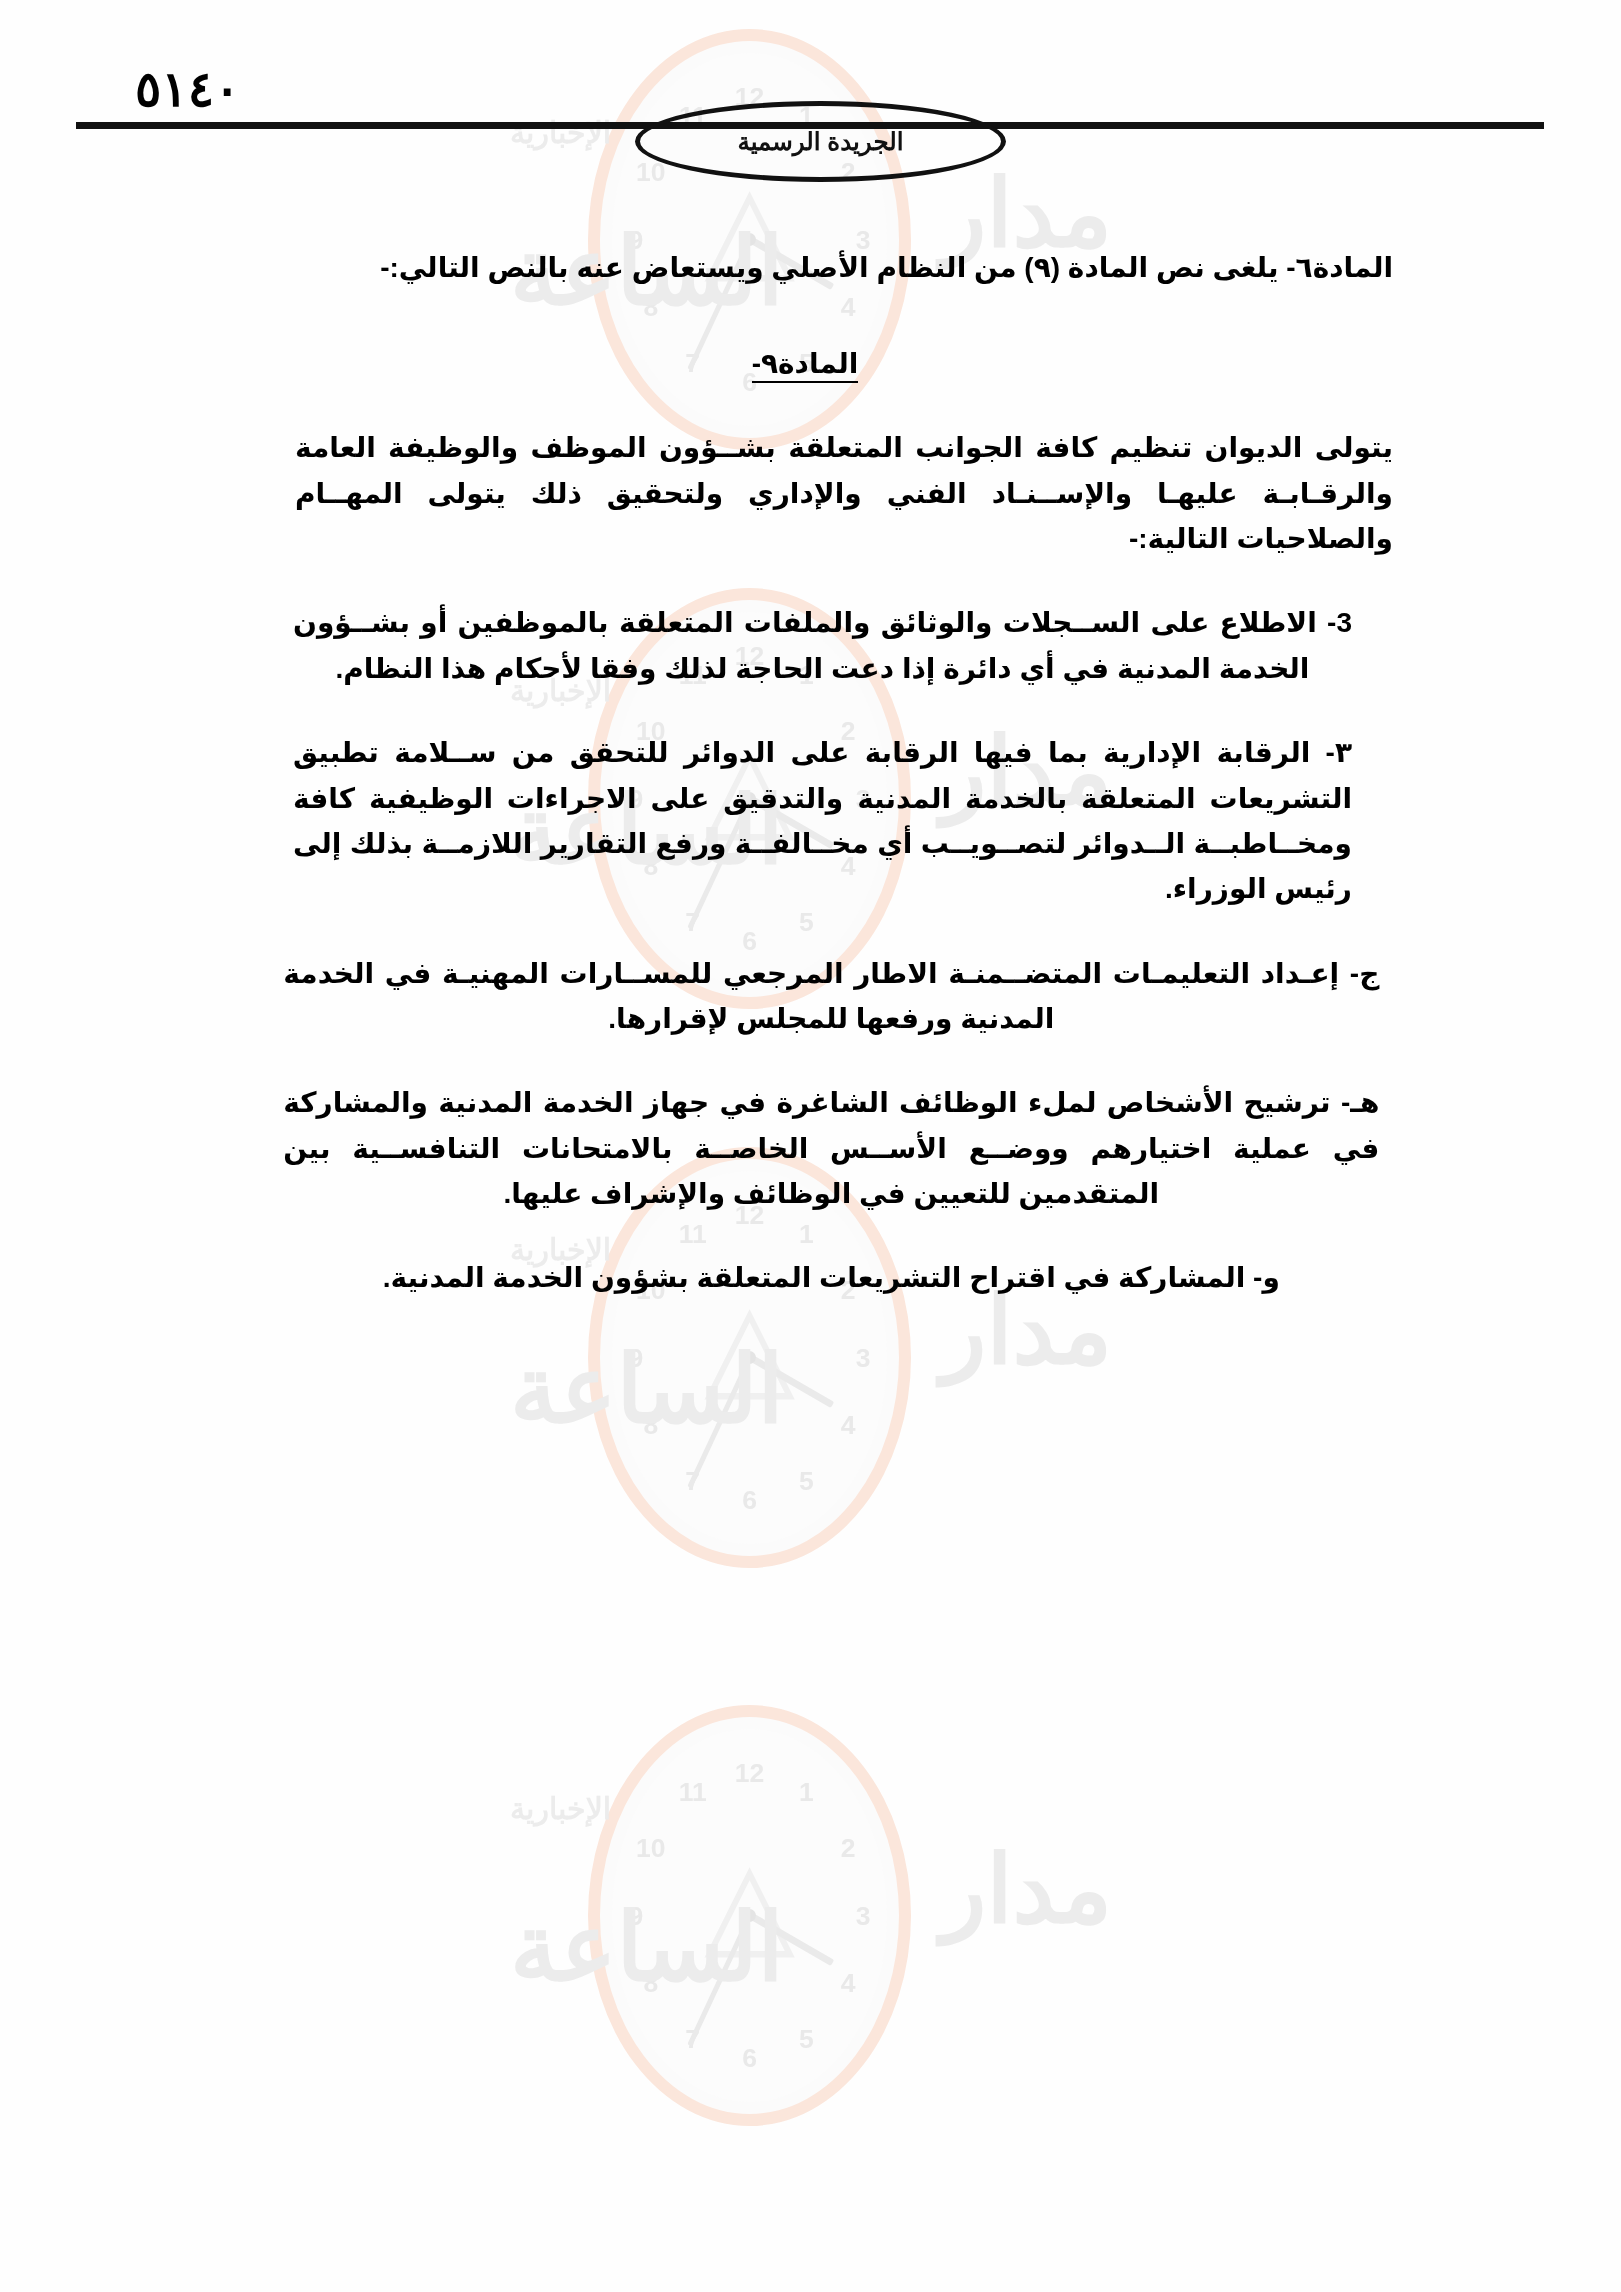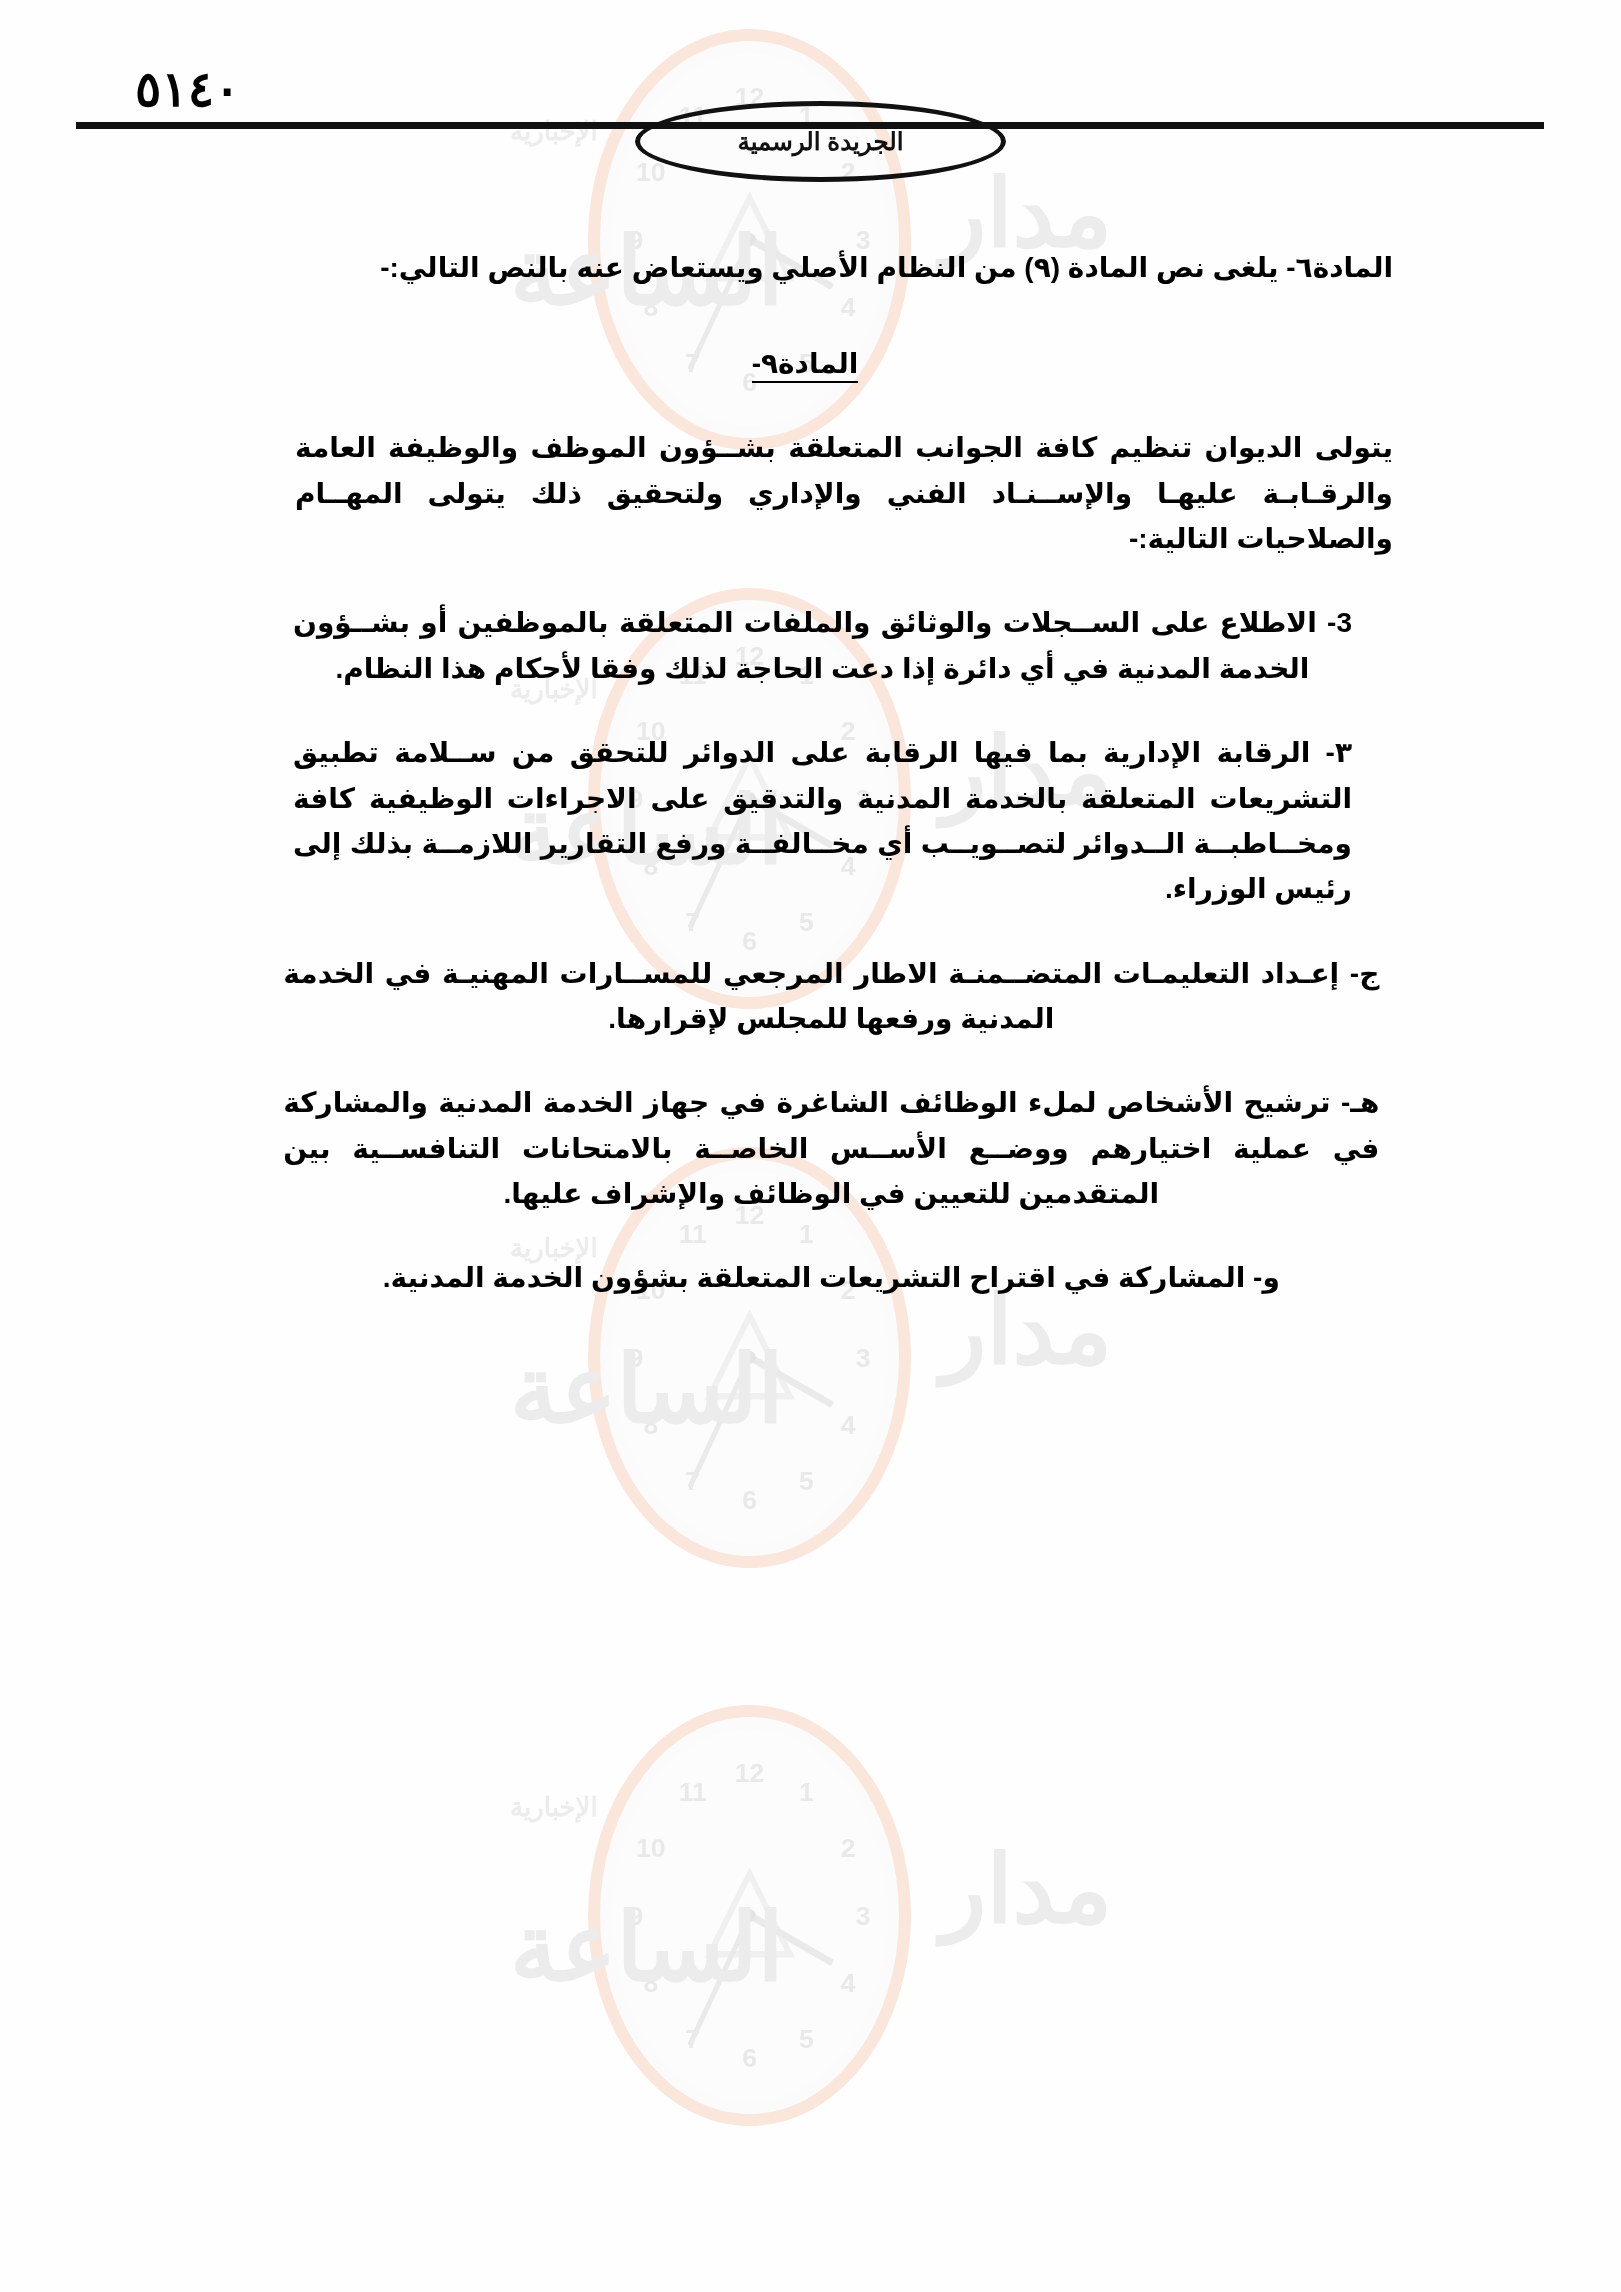--- a/index.html
+++ b/index.html
@@ -82,21 +82,21 @@
   }
   .wm-word {
     position: absolute;
     color: #ececec;
     font-weight: bold;
     font-family: "Liberation Sans", sans-serif;
     white-space: nowrap;
     line-height: 1;
   }
   .wm-word.big { font-size: 94px; letter-spacing: -2px; }
-  .wm-word.small { font-size: 26px; }
+  .wm-word.small { font-size: 30px; }
 
   
   #content {
     position: relative;
     z-index: 3;
   }
 
   
   .page-number {
     position: absolute;

